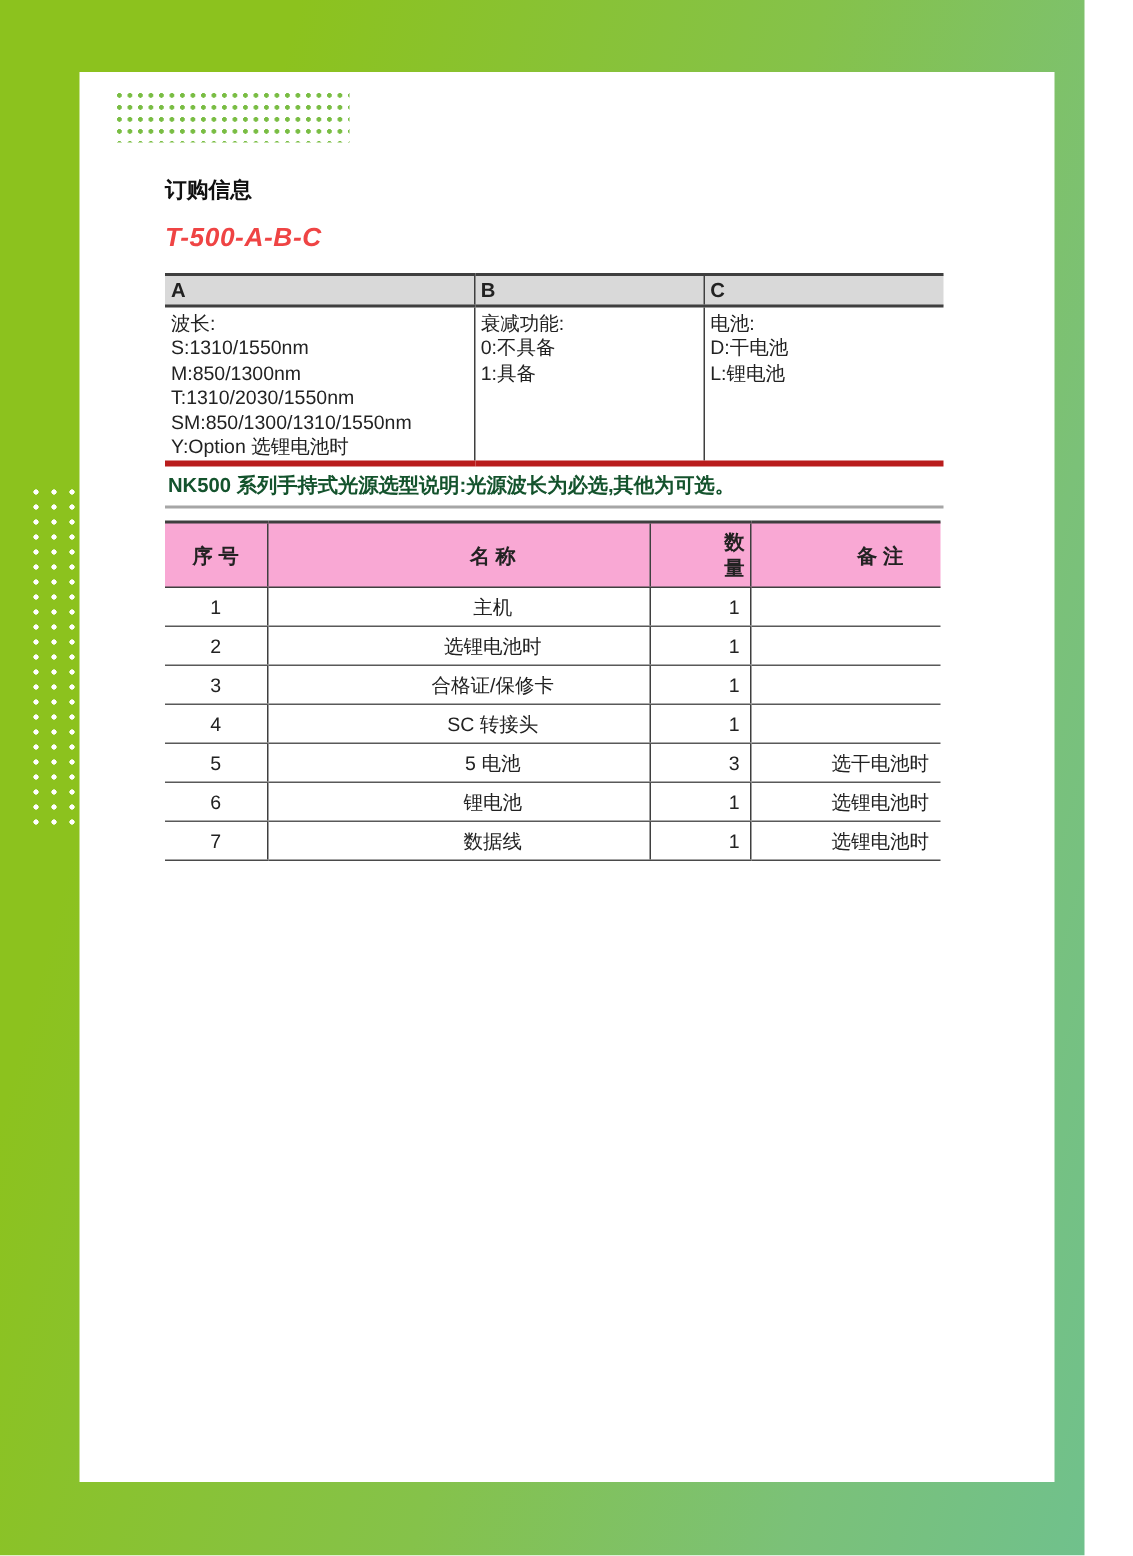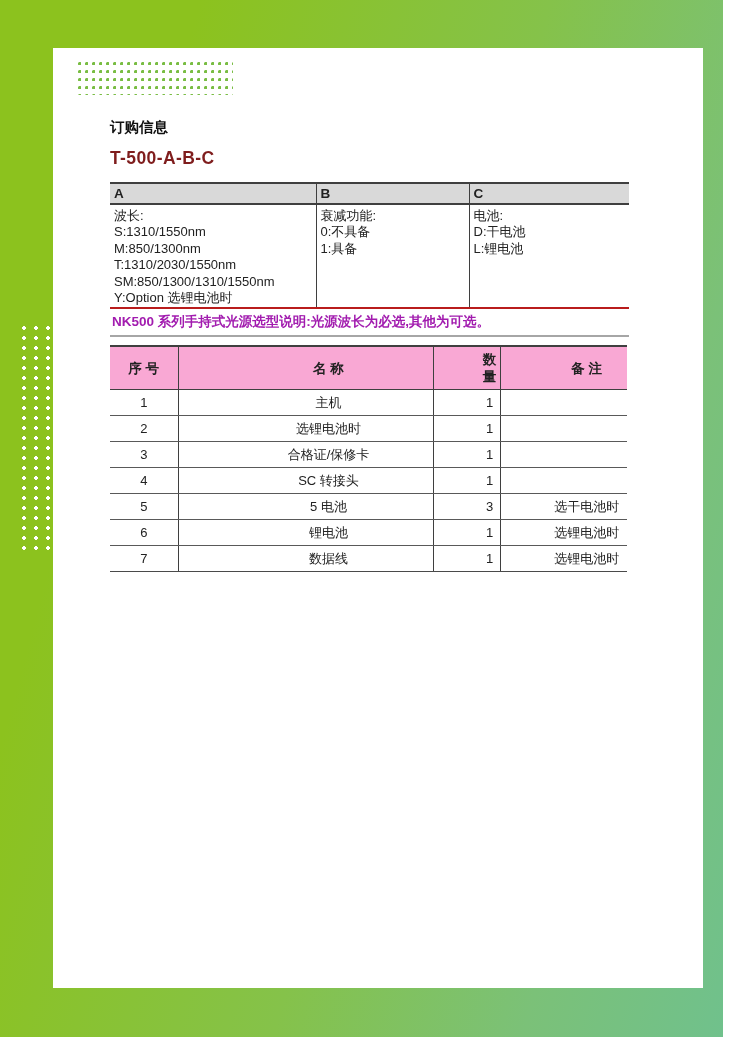--- a/index.html
+++ b/index.html
@@ -29,39 +29,39 @@
   }
   .content {
     position: absolute; left: 57px; top: 0; width: 520px;
     color: #222222;
   }
   .order-title {
     margin-top: 70px; font-size: 14.5px; font-weight: 700; color: #111111;
     line-height: 19px;
   }
   .model {
-    margin-top: 11px; font-size: 17.5px; font-weight: 700; color: #7f1d1d;
-    letter-spacing: 0.4px; line-height: 21px;
+    margin-top: 11px; font-size: 17.5px; font-weight: 700; color: #ef4444;
+    letter-spacing: 0.4px; line-height: 21px; font-style: italic;
   }
   table { border-collapse: collapse; table-layout: fixed; }
   .t1 { width: 519px; margin-top: 13px; }
   .t1 th {
     background: #d9d9d9; font-weight: 700; text-align: left;
     font-size: 13.5px; padding: 1px 4px; line-height: 17px;
     border-top: 2px solid #3f3f3f; border-bottom: 2px solid #3f3f3f;
   }
   .t1 td {
     vertical-align: top; font-size: 13px; line-height: 16.4px;
-    padding: 3px 4px 1px 4px; border-bottom: 2px solid #b91c1c;
+    padding: 3px 4px 1px 4px; border-bottom: 4px solid #b91c1c;
   }
   .t1 th + th, .t1 td + td { border-left: 1.5px solid #3f3f3f; }
   .spec-line { white-space: nowrap; }
   .note {
     width: 519px; font-weight: 700; font-size: 13.5px; line-height: 17px;
-    padding: 4px 2px 5px 2px; border-bottom: 2px solid #a6a6a6; color: #a21caf;
+    padding: 4px 2px 5px 2px; border-bottom: 2px solid #a6a6a6; color: #14532d;
   }
   .config-title {
     margin-top: 30px; font-size: 14.5px; font-weight: 700; color: #111111;
     line-height: 19px;
   }
   .t2 { width: 517px; margin-top: 8px; text-align: center; }
   .t2 th {
     background: #f9a8d4; font-weight: 700; font-size: 13.5px;
     padding: 4px 2px; line-height: 17px;
     border-top: 2px solid #3f3f3f; border-bottom: 1.5px solid #3f3f3f;

